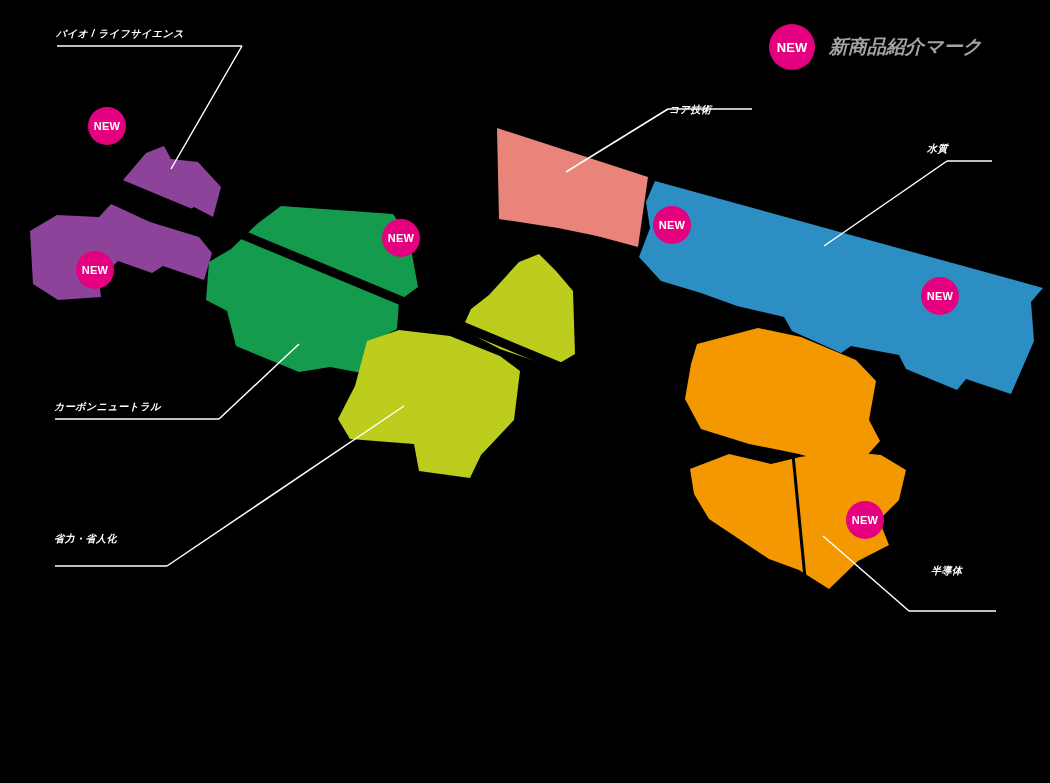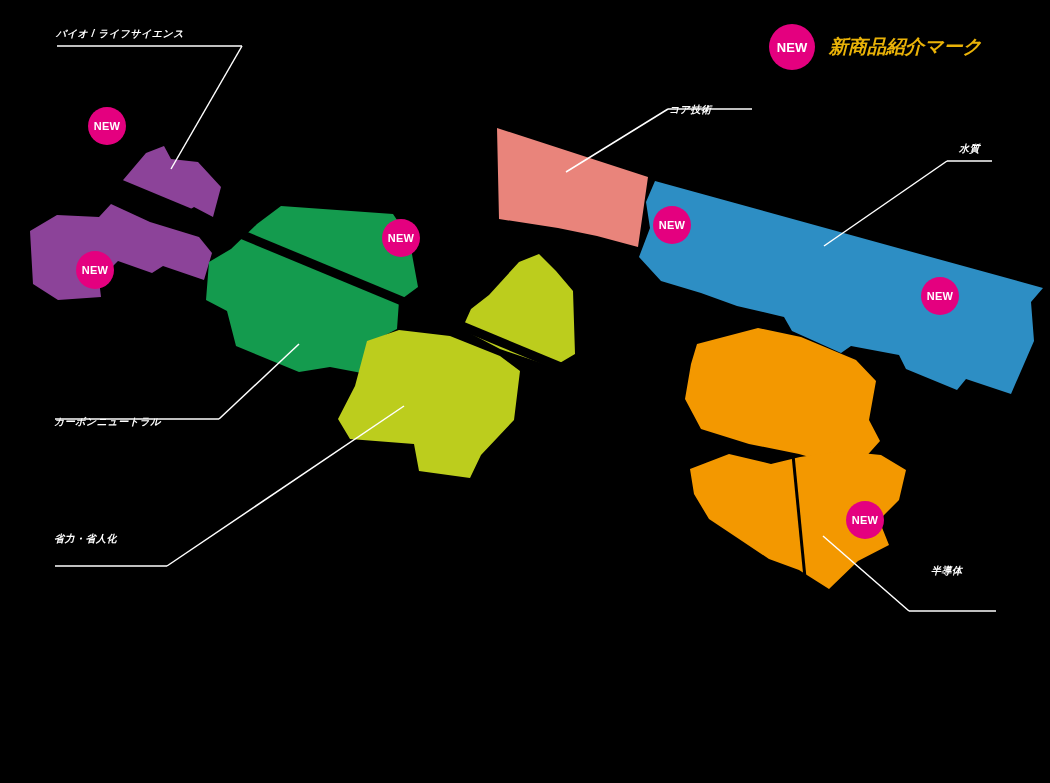--- a/index.html
+++ b/index.html
@@ -61,21 +61,21 @@
     border-radius: 50%;
     background: #e4007f;
     color: #ffffff;
     display: flex;
     align-items: center;
     justify-content: center;
     font-weight: bold;
     font-size: 13px;
   }
   .legend-label {
-    color: #eab308;
+    color: #a3a3a3;
     font-weight: bold;
     font-style: italic;
     font-size: 19px;
     white-space: nowrap;
   }
 </style>
 </head>
 <body>
 
 <div class="stage">
@@ -117,22 +117,22 @@
       <line x1="55" y1="566" x2="167" y2="566"></line>
       <line x1="167" y1="566" x2="404" y2="406"></line>
 
       <line x1="823" y1="536" x2="909" y2="611"></line>
       <line x1="909" y1="611" x2="996" y2="611"></line>
     </g>
   </svg>
 
   <div class="zone-label" style="left:56px;  top:27px;">バイオ / ライフサイエンス</div>
   <div class="zone-label" style="left:669px; top:103px;">コア技術</div>
-  <div class="zone-label" style="left:959px; top:142px;">水質</div>
-  <div class="zone-label" style="left:54px;  top:400px;margin-top:15px;">カーボンニュートラル</div>
+  <div class="zone-label" style="left:927px; top:142px;">水質</div>
+  <div class="zone-label" style="left:54px;  top:400px;">カーボンニュートラル</div>
   <div class="zone-label" style="left:54px;  top:532px;">省力・省人化</div>
   <div class="zone-label" style="left:931px; top:564px;">半導体</div>
 
   <div class="badge" style="left:88px;  top:107px;">NEW</div>
   <div class="badge" style="left:76px;  top:251px;">NEW</div>
   <div class="badge" style="left:382px; top:219px;">NEW</div>
   <div class="badge" style="left:653px; top:206px;">NEW</div>
   <div class="badge" style="left:921px; top:277px;">NEW</div>
   <div class="badge" style="left:846px; top:501px;">NEW</div>
 

